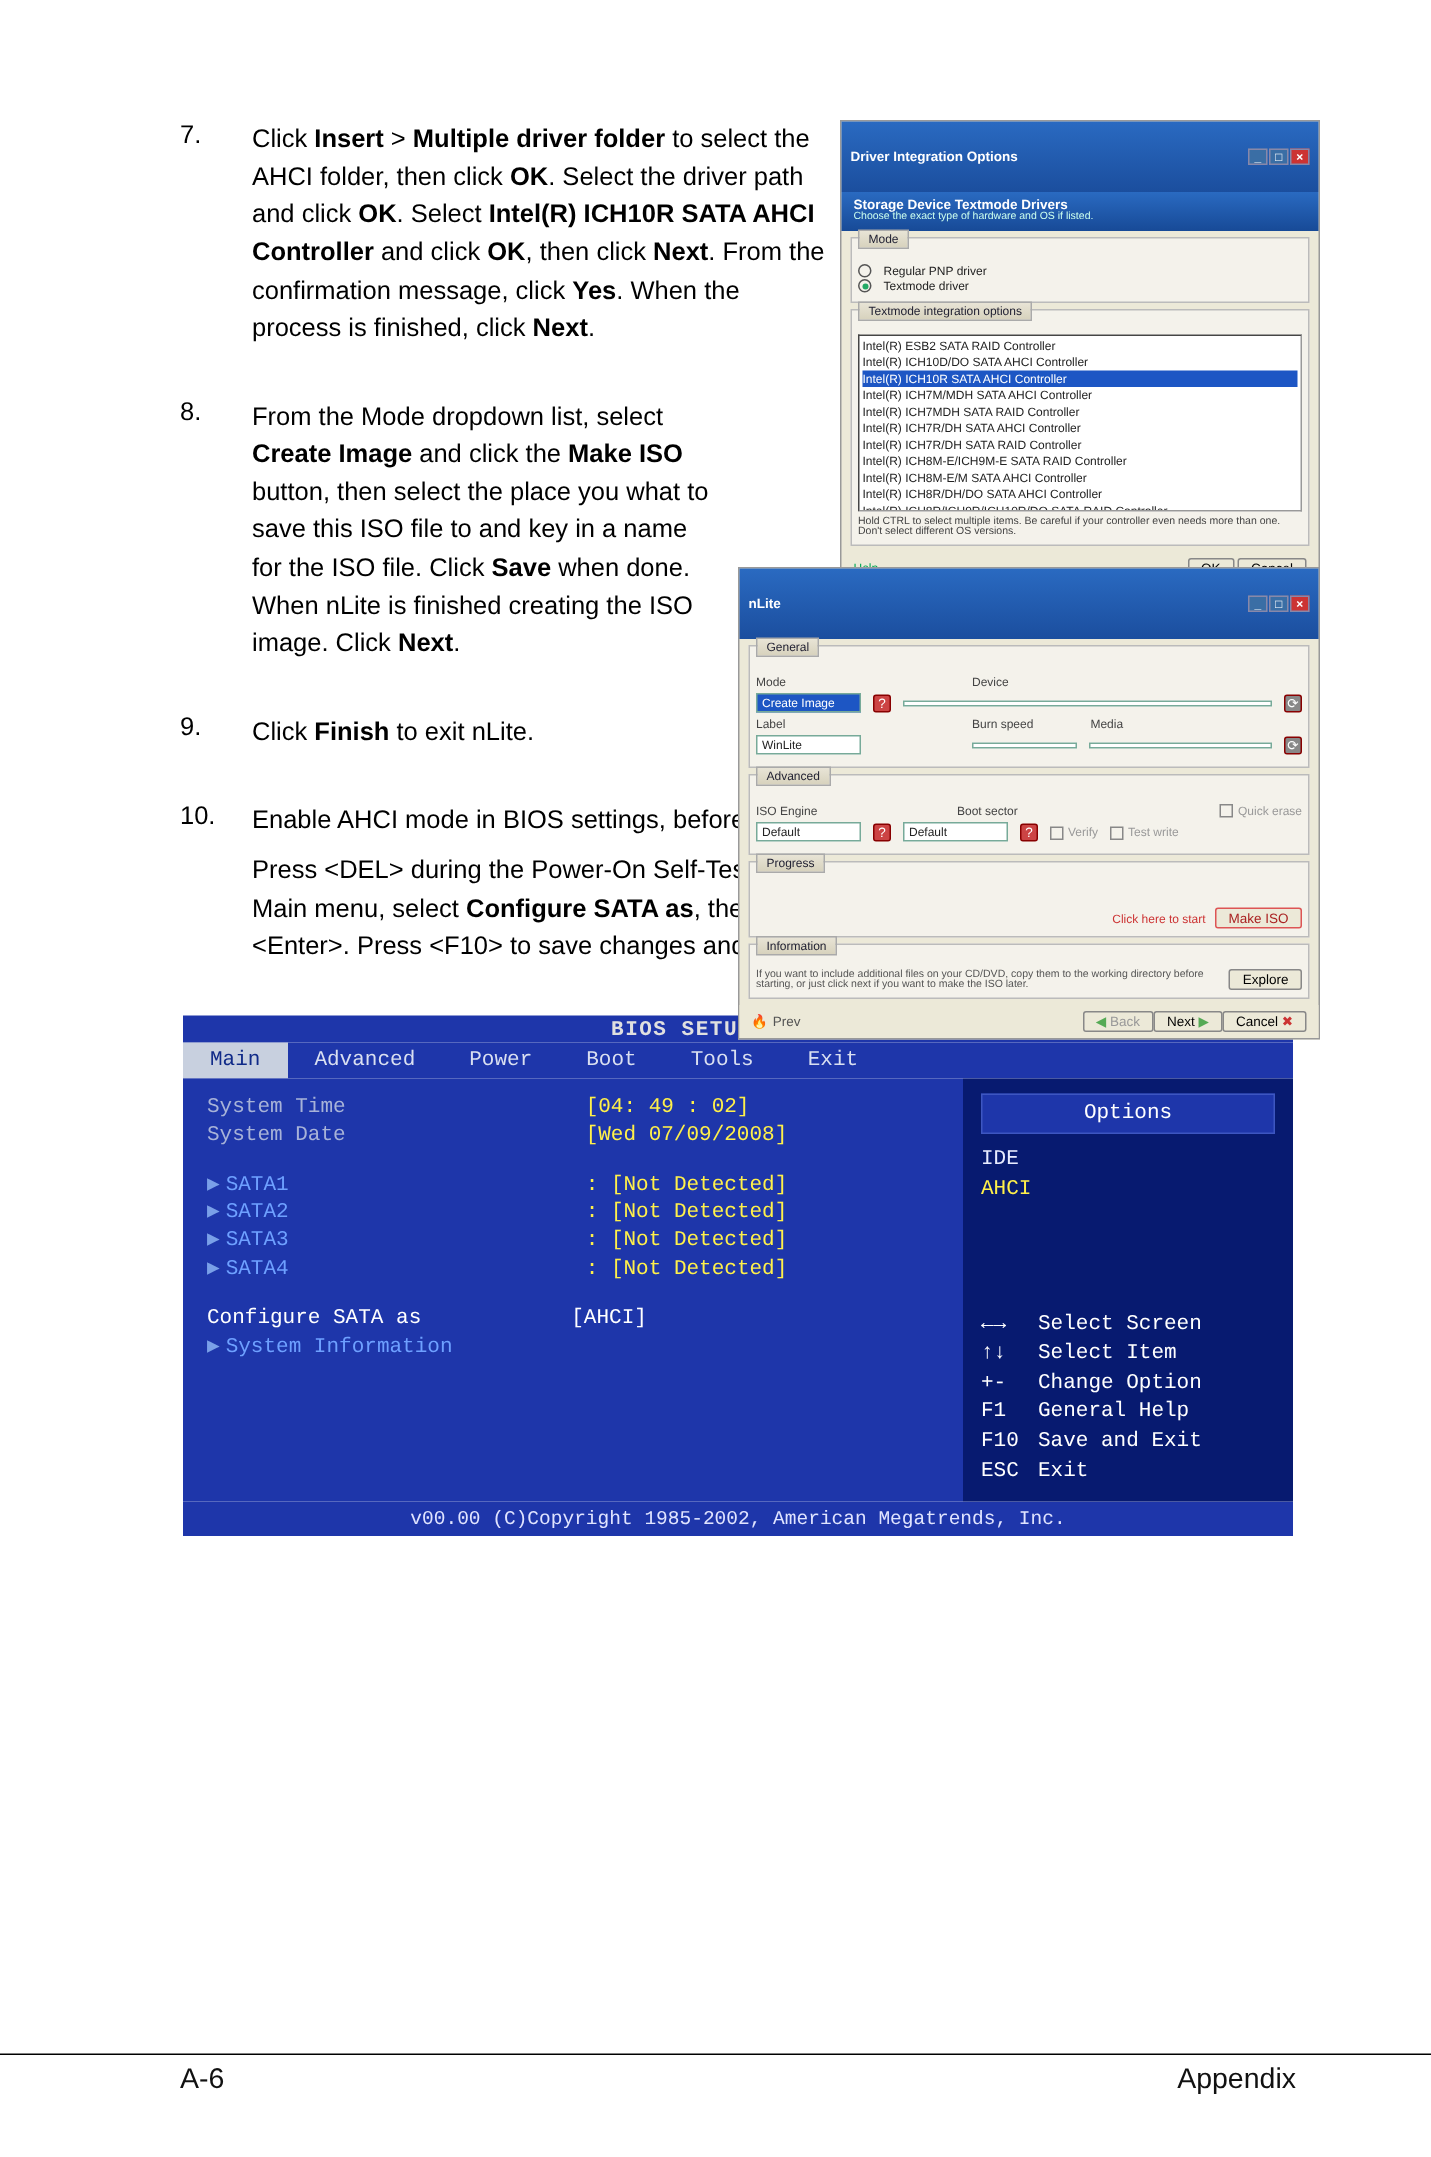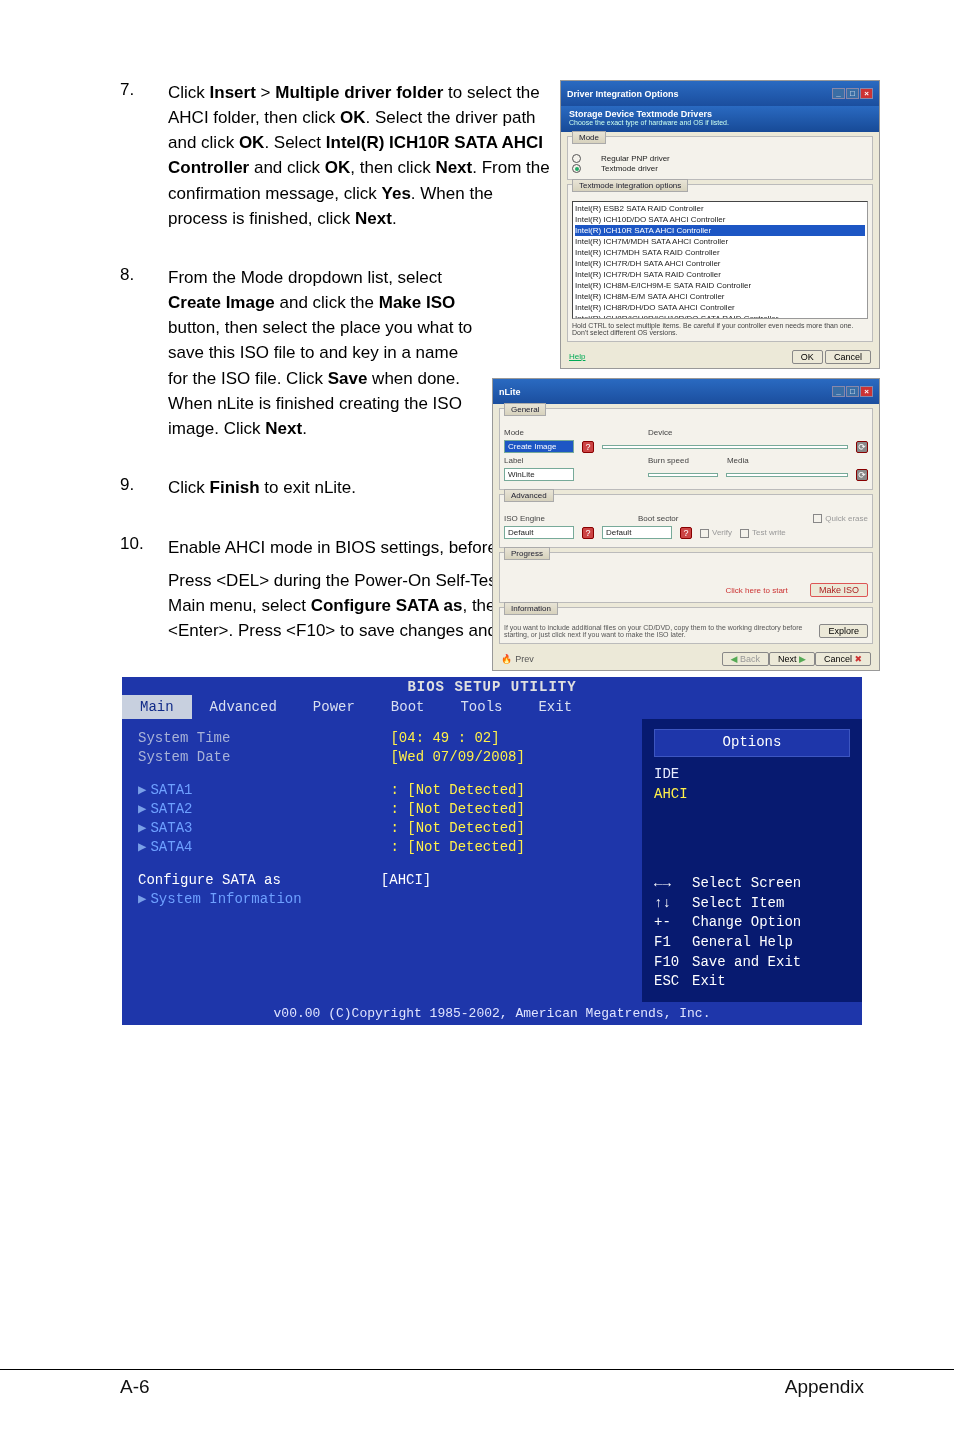--- a/index.html
+++ b/index.html
@@ -4,30 +4,30 @@
 <style>
   * { margin: 0; padding: 0; box-sizing: border-box; }
   body { background: #fff; font-family: Arial, Helvetica, sans-serif; width: 954px; height: 1438px; position: relative; color: #000; }
   .page { padding: 80px 90px 0 120px; }
   .step { display: flex; margin-bottom: 34px; }
   .step-num { width: 48px; flex-shrink: 0; font-size: 17px; }
   .step-body { font-size: 17px; line-height: 1.48; }
   .step7-body { width: 385px; }
   .step8-body { width: 310px; }
   .shot { position: absolute; border: 1px solid #999; background: #ece9d8; font-family: Tahoma, Arial, sans-serif; font-size: 8px; color: #222; }
-  .shot .titlebar { background: linear-gradient(#2a6ac1,#1b4e9e); color: #fff; padding: 7px 6px; display: flex; justify-content: space-between; align-items: center; font-size: 9px; font-weight: bold; }
+  .shot .titlebar { background: linear-gradient(#2a6ac1,#1b4e9e); color: #fff; padding: 18px 6px; display: flex; justify-content: space-between; align-items: flex-start; font-size: 9px; font-weight: bold; }
   .winbtns span { display: inline-block; width: 13px; height: 11px; background: #c33; border: 1px solid #88a; margin-left: 1px; font-size: 8px; line-height: 9px; text-align: center; color: #fff; }
   .winbtns span.min, .winbtns span.max { background: #3a6ea5; }
   .groupbox { border: 1px solid #bbb; margin: 4px 6px; padding: 3px 4px 5px; background: #f4f2eb; position: relative; }
   .grouptitle { position: relative; top: -9px; background: linear-gradient(#e8e4d6,#d7d2bd); border: 1px solid #aaa; display: inline-block; padding: 1px 6px; font-size: 8px; color: #223; }
   .listpane { background: #fff; border: 1px inset #999; height: 118px; overflow: hidden; font-size: 8px; line-height: 11px; padding: 1px 2px; }
   .sel { background: #1d56c4; color: #fff; }
   .btn { background: #ece9d8; border: 1px solid #888; border-radius: 2px; padding: 1px 8px; font-size: 9px; }
   .btnrow { text-align: right; padding: 4px 8px; }
-  .radio { display: flex; align-items: center; gap: 20px; margin: 1px 0; }
+  .radio { display: flex; align-items: center; gap: 8px; margin: 1px 0; }
   .radio .r { width: 9px; height: 9px; border: 1px solid #555; border-radius: 50%; display: inline-flex; align-items: center; justify-content: center; }
   .radio .r.on::after { content: ""; width: 4px; height: 4px; background: #2a6; border-radius: 50%; }
   .shot2 .bluebar { background: linear-gradient(#2a6ac1,#174a97); color: #fff; padding: 3px 8px 6px; }
   .shot2 .bluebar .tt { font-weight: bold; font-size: 10px; }
   .shot2 .bluebar .sub { font-size: 8px; color: #d6e2f4; }
   .shot2 .dropdown { background: #fff; border: 1px solid #7a9; font-size: 8px; padding: 1px 3px; display: inline-block; min-width: 70px; }
   .shot2 .dropdown.sel { background: #1d56c4; color: #fff; }
   .shot2 .row { display: flex; align-items: center; gap: 8px; margin: 3px 0; }
   .shot2 .lbl { width: 56px; color: #444; font-size: 8px; }
   .superscript { font-size: 11px; vertical-align: super; }
@@ -221,21 +221,21 @@
       <span class="dropdown">Default</span>
       <span class="info-q">?</span>
       <span style="color:#999;"><span class="chk"></span><span>Verify</span></span>
       <span style="color:#999;"><span class="chk"></span><span>Test write</span></span>
     </div>
   </div>
   <div class="groupbox">
     <span class="grouptitle">Progress</span>
     <div style="height:14px;"></div>
     <div style="text-align:right;">
-      <span style="color:#c33;font-size:8px;margin-right:20px;">Click here to start</span>
+      <span style="color:#c33;font-size:8px;margin-right:4px;">Click here to start</span>
       <button class="btn" style="border-color:#d55;color:#a22;">Make ISO</button>
     </div>
   </div>
   <div class="groupbox">
     <span class="grouptitle">Information</span>
     <div style="display:flex;gap:6px;align-items:center;">
       <div style="font-size:7px;color:#555;flex:1;">If you want to include additional files on your CD/DVD, copy them to the working directory before starting, or just click next if you want to make the ISO later.</div>
       <button class="btn">Explore</button>
     </div>
   </div>

